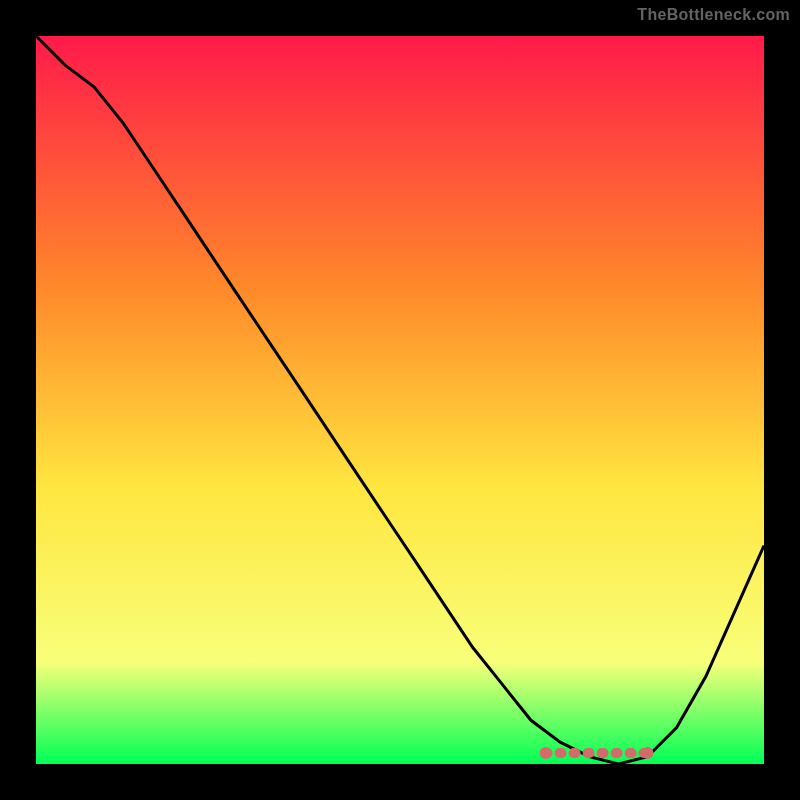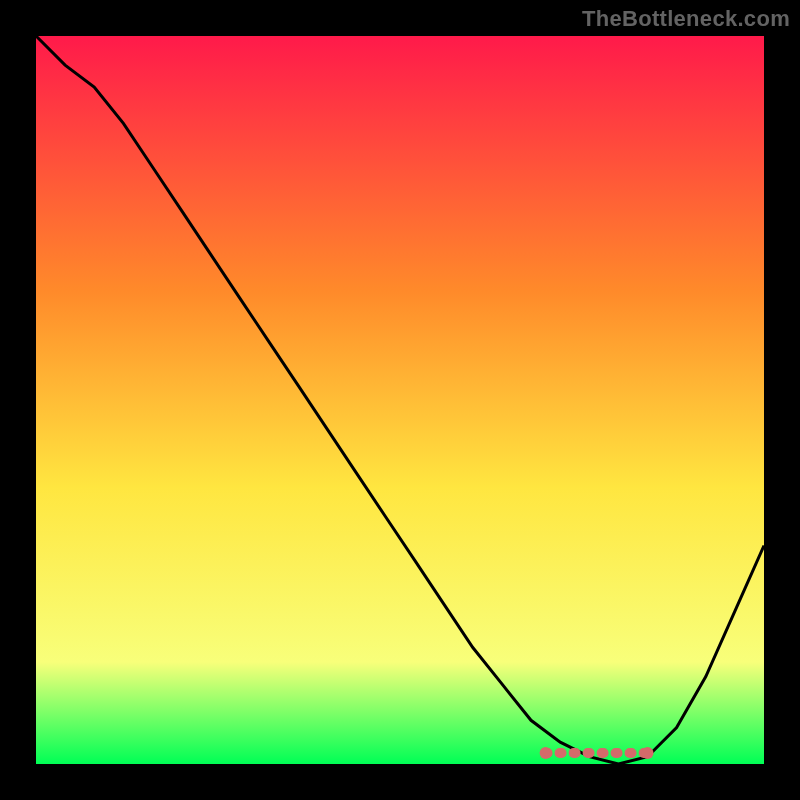--- a/index.html
+++ b/index.html
@@ -1,18 +1,18 @@
 <!DOCTYPE html>
 <html><head>
 <meta charset="utf-8">
 <style>
   * { margin: 0; padding: 0; box-sizing: border-box; }
   html, body { width: 800px; height: 800px; background: #000; overflow: hidden; font-family: Arial, sans-serif; }
   .container { position: relative; width: 800px; height: 800px; }
-  .watermark { position: absolute; top: 6px; right: 10px; color: #636363; font-size: 22px; font-weight: bold; letter-spacing: 0.3px; }
+  .watermark { position: absolute; top: 6px; right: 10px; color: #636363; font-size: 16px; font-weight: bold; letter-spacing: 0.3px; }
   .plot-area { position: absolute; left: 36px; top: 36px; width: 728px; height: 728px; }
   .gradient { position: absolute; inset: 0; }
   .curve { position: absolute; inset: 0; }
 </style>
 </head>
 <body>
 
 <div class="container">
   <div class="watermark">TheBottleneck.com</div>
 

